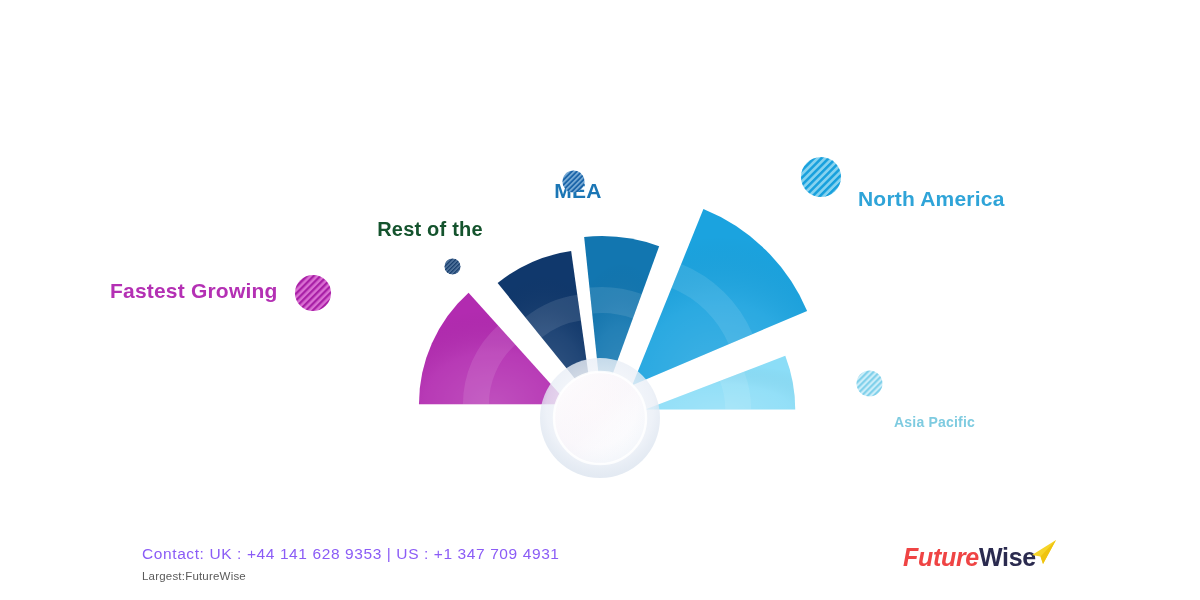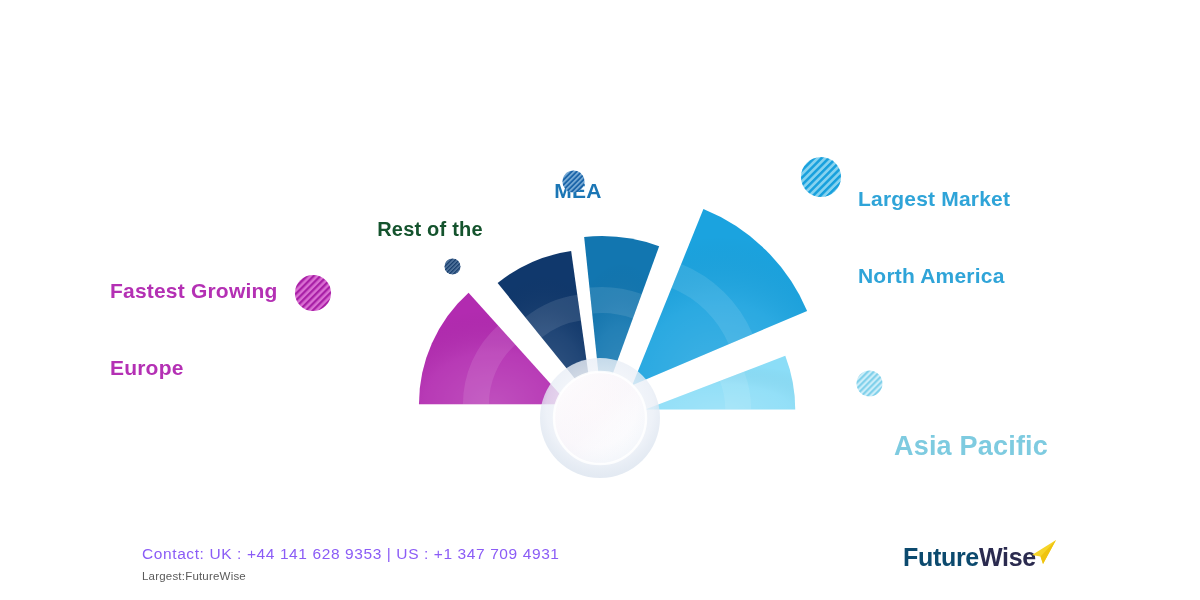--- a/index.html
+++ b/index.html
@@ -70,21 +70,21 @@
     color: #2fa4d8;
     font-size: 21px;
   }
   .cal-ap {
     position: absolute;
     left: 894px;
     top: 372px;
     width: 200px;
     text-align: left;
     color: #7ecbe0;
-    font-size: 27px;
+    font-size: 14px;
   }
 
   
   .dot {
     position: absolute;
     border-radius: 50%;
   }
   .dot-europe { left: 294px; top: 274px;  width: 38px; height: 38px; }
   .dot-row    { left: 444px; top: 258px;  width: 17px; height: 17px; }
   .dot-mea    { left: 562px; top: 170px;  width: 23px; height: 23px; }
@@ -119,21 +119,21 @@
   }
   .brand-word {
     position: absolute;
     left: 0;
     top: 0;
     font-size: 25px;
     font-weight: bold;
     letter-spacing: -0.3px;
     white-space: nowrap;
   }
-  .brand-future { color: #0c4a6e; }
+  .brand-future { color: #ef4444; font-style: italic; }
   .brand-wise   { color: #2b2b4f; margin-top: 26px; }
   .brand-tagline {
     position: absolute;
     left: 2px;
     top: 29px;
     font-size: 6px;
     color: #b9aec2;
     letter-spacing: 0.4px;
     white-space: nowrap;
   }
@@ -209,21 +209,20 @@
     <g>
       <circle cx="600" cy="418" r="60" fill="url(#hubRing)"></circle>
       <circle cx="600" cy="418" r="46" fill="url(#hubDisc)"></circle>
       <circle cx="600" cy="418" r="46" fill="url(#hubSheen)"></circle>
       <circle cx="600" cy="418" r="46" fill="none" stroke="#ffffff" stroke-width="2.5" stroke-opacity="0.85"></circle>
     </g>
   </svg>
 
   <div class="callout cal-europe">
     <span class="callout-text">Fastest Growing</span>
-    <span class="callout-text">Europe</span>
   </div>
   <svg class="dot dot-europe" viewBox="0 0 40 40">
     <defs>
       <pattern id="stripeEurope" width="5" height="5" patternUnits="userSpaceOnUse" patternTransform="rotate(45)">
         <rect width="5" height="5" fill="#d96fd2"></rect>
         <rect width="2.4" height="5" fill="#a81fa6"></rect>
       </pattern>
     </defs>
     <circle cx="20" cy="20" r="19" fill="url(#stripeEurope)"></circle>
   </svg>
@@ -248,21 +247,20 @@
     <defs>
       <pattern id="stripeMea" width="4" height="4" patternUnits="userSpaceOnUse" patternTransform="rotate(45)">
         <rect width="4" height="4" fill="#76a9d4"></rect>
         <rect width="2" height="4" fill="#1b64a8"></rect>
       </pattern>
     </defs>
     <circle cx="13" cy="13" r="12.5" fill="url(#stripeMea)"></circle>
   </svg>
 
   <div class="callout cal-na">
-    <span class="callout-text">Largest Market</span>
     <span class="callout-text">North America</span>
   </div>
   <svg class="dot dot-na" viewBox="0 0 44 44">
     <defs>
       <pattern id="stripeNa" width="5.4" height="5.4" patternUnits="userSpaceOnUse" patternTransform="rotate(45)">
         <rect width="5.4" height="5.4" fill="#85d2ef"></rect>
         <rect width="2.6" height="5.4" fill="#17a0dd"></rect>
       </pattern>
     </defs>
     <circle cx="22" cy="22" r="21" fill="url(#stripeNa)"></circle>

